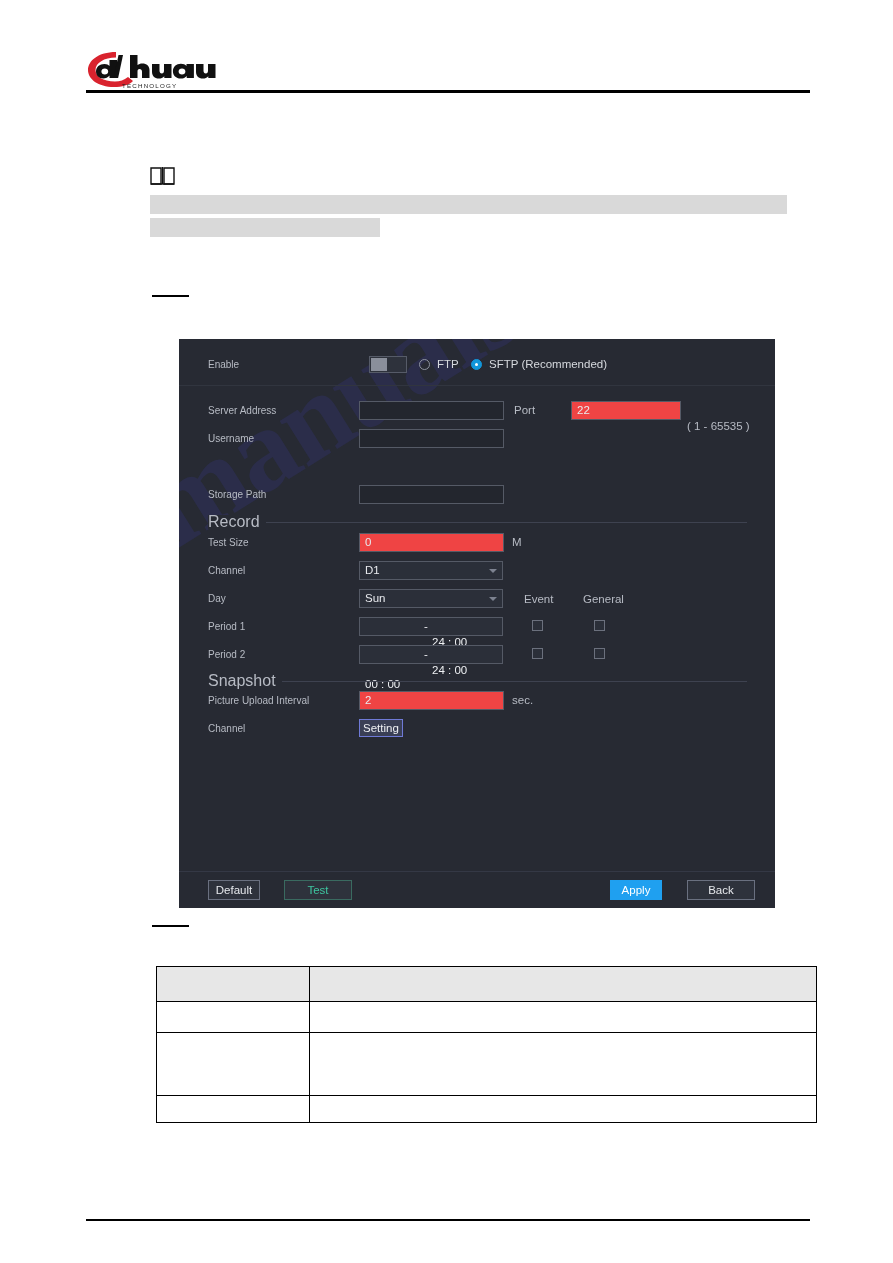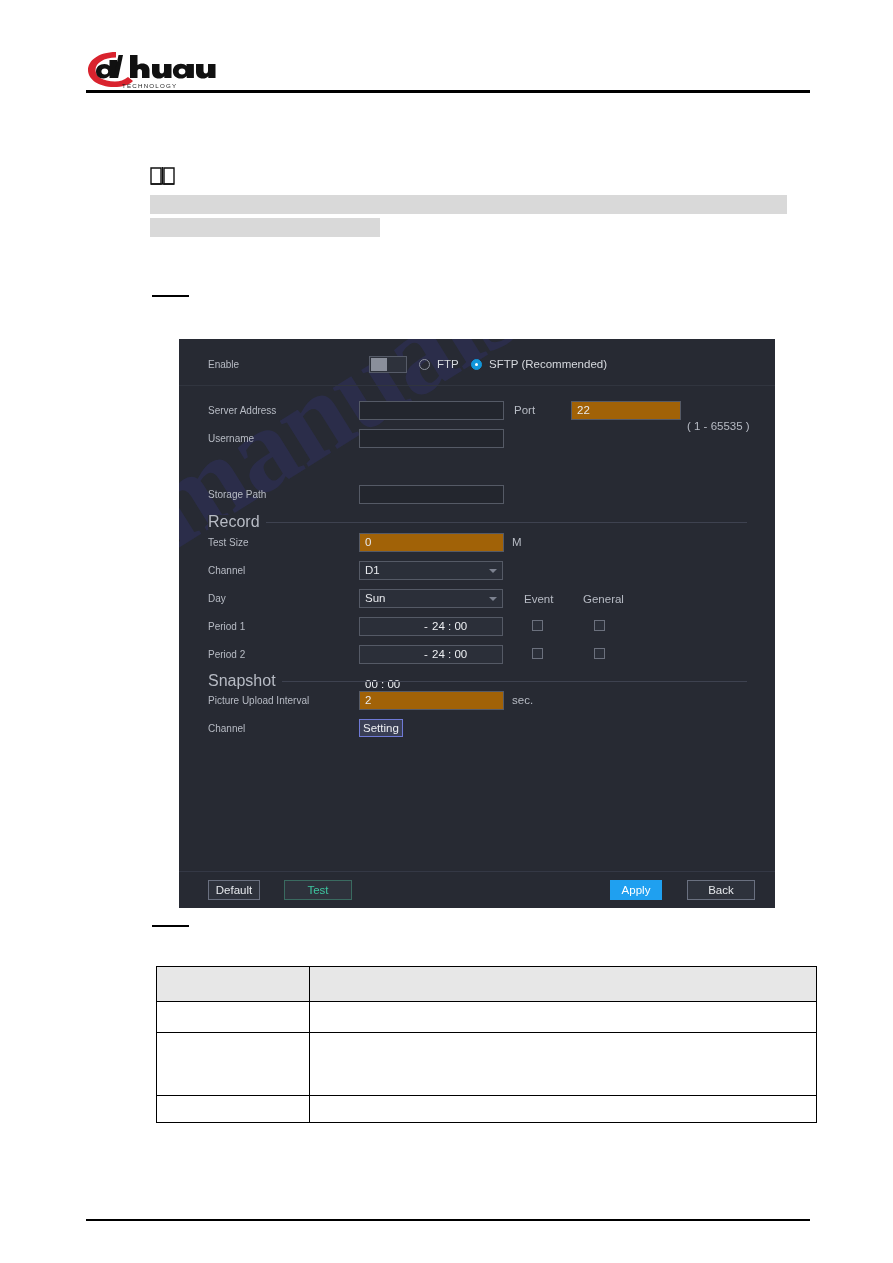--- a/index.html
+++ b/index.html
@@ -80,21 +80,21 @@
   }
   .radio.on{border-color:#1296db;background:#1296db;}
   .radio.on::after{
     content:"";position:absolute;left:3px;top:3px;width:3px;height:3px;
     border-radius:50%;background:#ffffff;
   }
   .radio-lbl{position:absolute;font-size:11.5px;color:#d6d9de;line-height:13px;white-space:nowrap;}
 
   .field{
     position:absolute;height:19px;
-    border:1px solid #555a66;background:#a16207;box-sizing:border-box;
+    border:1px solid #555a66;background:#ef4444;box-sizing:border-box;
     color:#e8eaee;font-size:11.5px;line-height:17px;
     padding-left:5px;white-space:nowrap;overflow:hidden;
   }
   .field.empty{background:#23262e;}
 
   .sel{
     position:absolute;height:19px;width:144px;
     border:1px solid #555a66;background:#2b2f39;box-sizing:border-box;
     color:#e8eaee;font-size:11.5px;line-height:17px;padding-left:5px;
   }
@@ -115,21 +115,21 @@
     position:absolute;left:0;top:7px;width:539px;height:1px;background:#3e4250;
   }
 
   .period{
     position:absolute;width:144px;height:19px;
     border:1px solid #555a66;background:#2b2f39;box-sizing:border-box;
     font-size:11.5px;color:#eef0f3;line-height:17px;
   }
   .period .p-a{position:absolute;left:5px;top:0;margin-top:30px;}
   .period .p-dash{position:absolute;left:64px;top:0;}
-  .period .p-b{position:absolute;left:72px;top:0;}
+  .period .p-b{position:absolute;left:72px;top:16px;}
 
   .chk{
     position:absolute;width:11px;height:11px;
     border:1px solid #6b707d;background:#2b2f39;box-sizing:border-box;
   }
 
   .colhdr{position:absolute;font-size:11.5px;color:#b7bbc4;line-height:14px;white-space:nowrap;}
 
   .setting-btn{
     position:absolute;height:18px;

